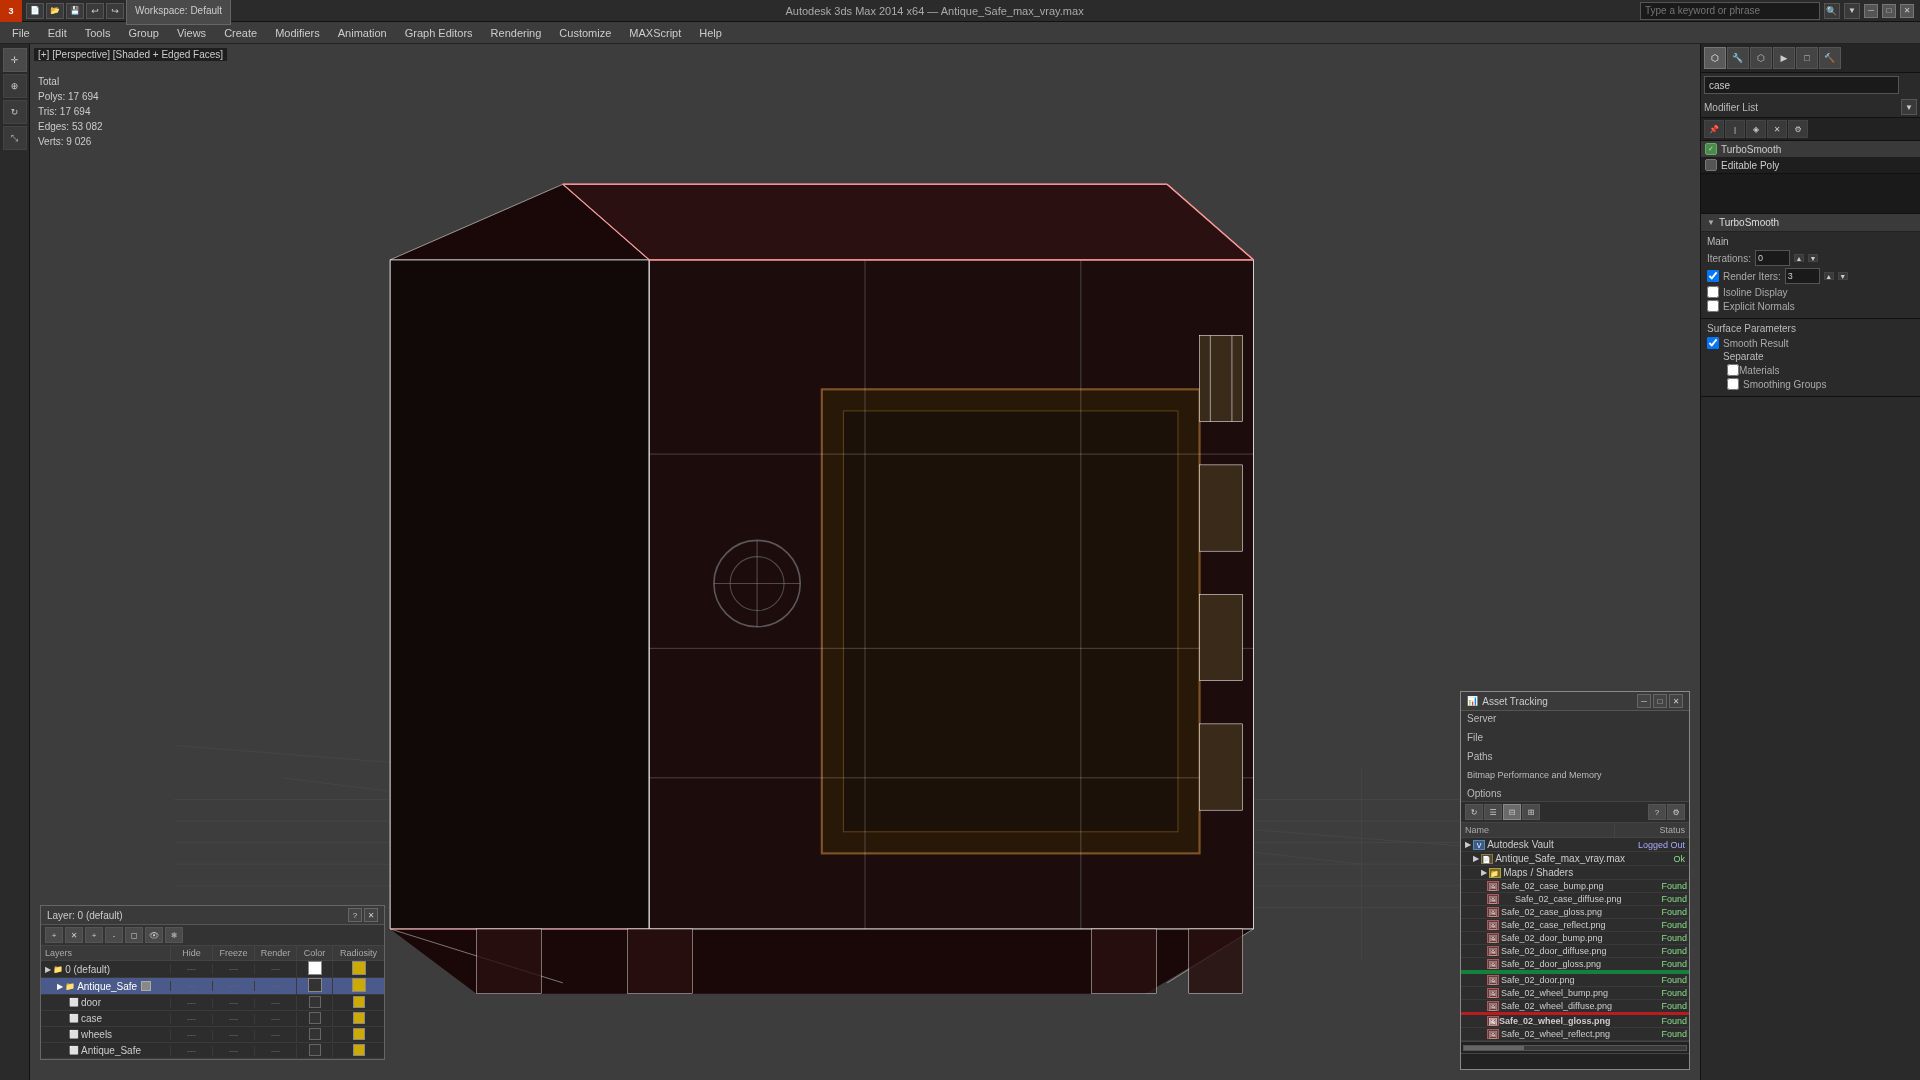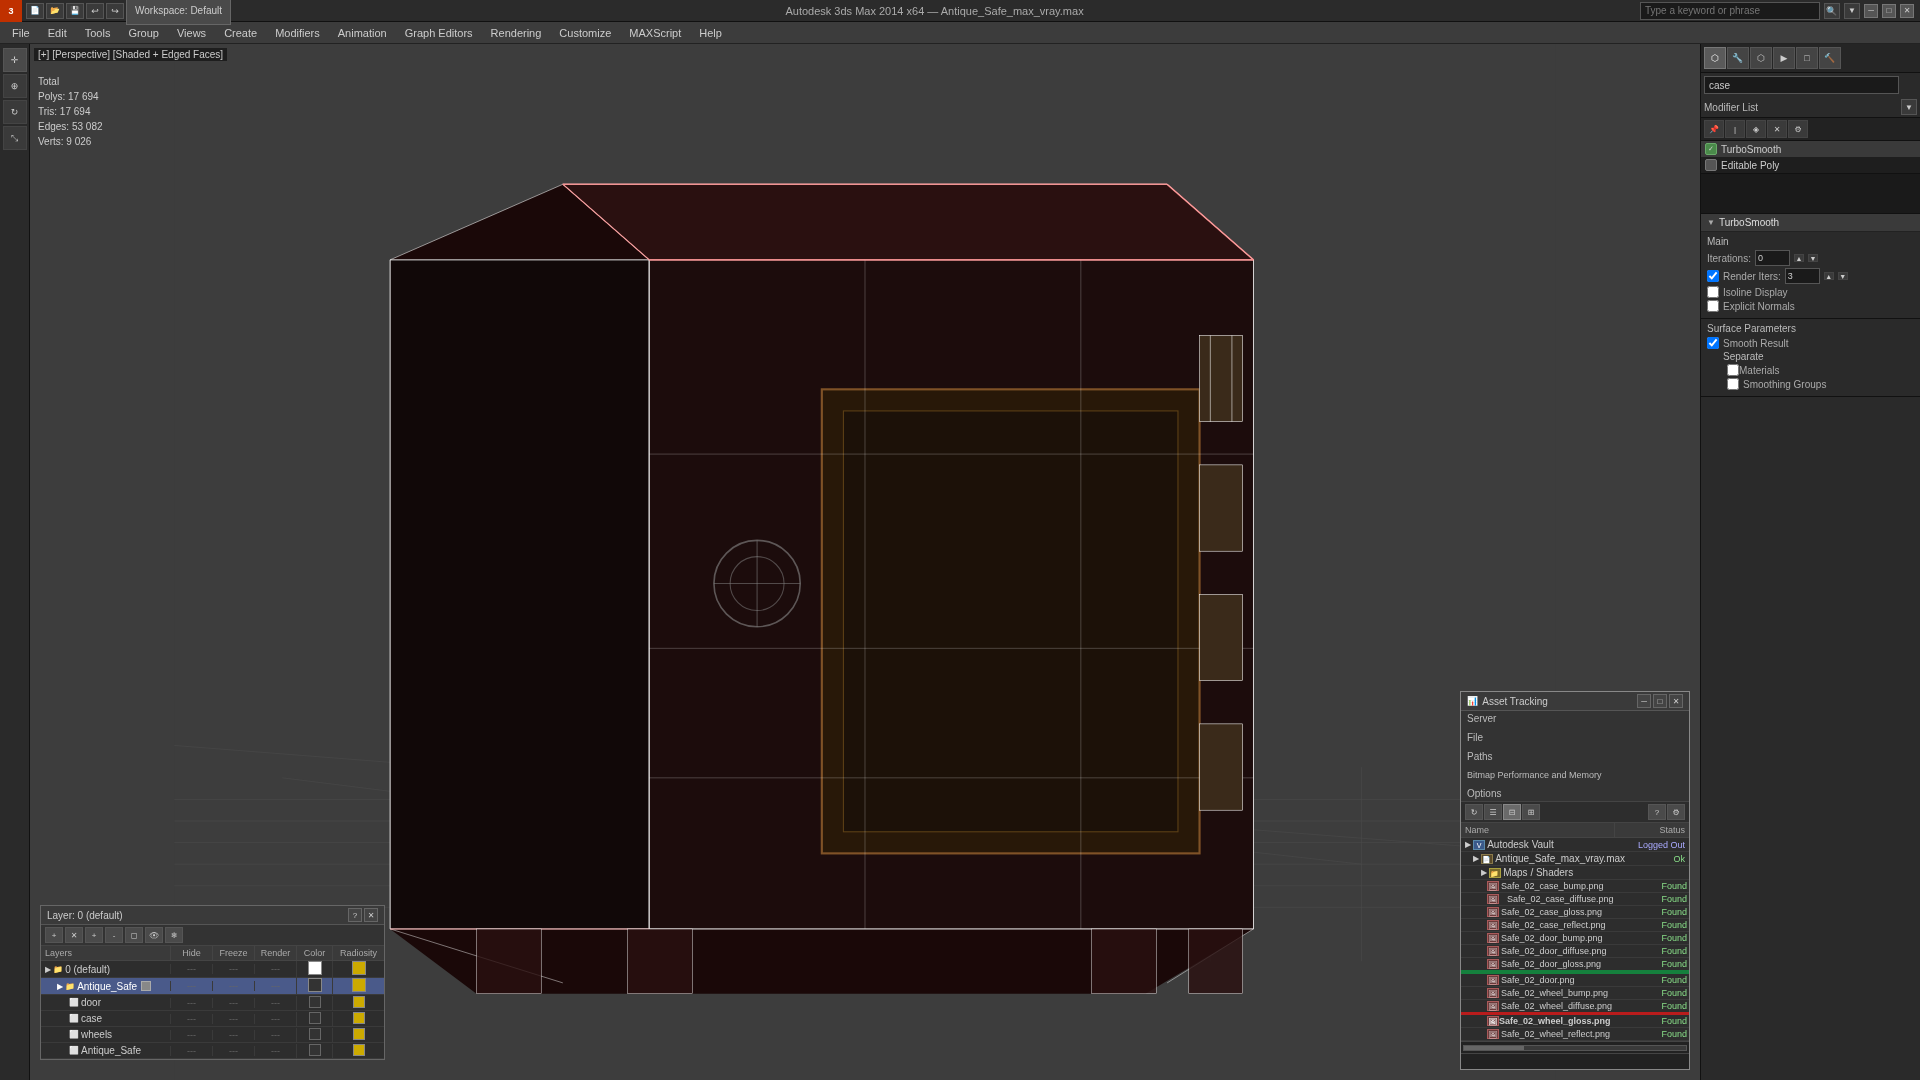--- a/index.html
+++ b/index.html
@@ -450,21 +450,21 @@
     </div>
 
     <div style="display:flex; align-items:center; border-bottom:1px solid #3a3a3a; cursor:pointer; padding-left:24px;">
       <div style="flex:1; padding:1px 2px; display:flex; align-items:center; gap:2px; font-size:9px; color:#ccc;">
         <span style="display:inline-block; width:12px; height:10px; background:#6a3a3a; border:1px solid #aa5a5a; font-size:7px; text-align:center; line-height:10px; color:#fff;">🖼</span>
         <span>Safe_02_case_bump.png</span>
       </div>
       <div style="width:75px; padding:1px 2px; text-align:right; color:#88dd88; font-size:9px;">Found</div>
     </div>
     <div style="display:flex; align-items:center; border-bottom:1px solid #3a3a3a; cursor:pointer; padding-left:24px;">
-      <div style="flex:1; padding:1px 2px; display:flex; align-items:center; gap:8px; font-size:9px; color:#ccc;">
+      <div style="flex:1; padding:1px 2px; display:flex; align-items:center; gap:16px; font-size:9px; color:#ccc;">
         <span style="display:inline-block; width:12px; height:10px; background:#6a3a3a; border:1px solid #aa5a5a; font-size:7px; text-align:center; line-height:10px; color:#fff;">🖼</span>
         <span>Safe_02_case_diffuse.png</span>
       </div>
       <div style="width:75px; padding:1px 2px; text-align:right; color:#88dd88; font-size:9px;">Found</div>
     </div>
     <div style="display:flex; align-items:center; border-bottom:1px solid #3a3a3a; cursor:pointer; padding-left:24px;">
       <div style="flex:1; padding:1px 2px; display:flex; align-items:center; gap:2px; font-size:9px; color:#ccc;">
         <span style="display:inline-block; width:12px; height:10px; background:#6a3a3a; border:1px solid #aa5a5a; font-size:7px; text-align:center; line-height:10px; color:#fff;">🖼</span>
         <span>Safe_02_case_gloss.png</span>
       </div>

